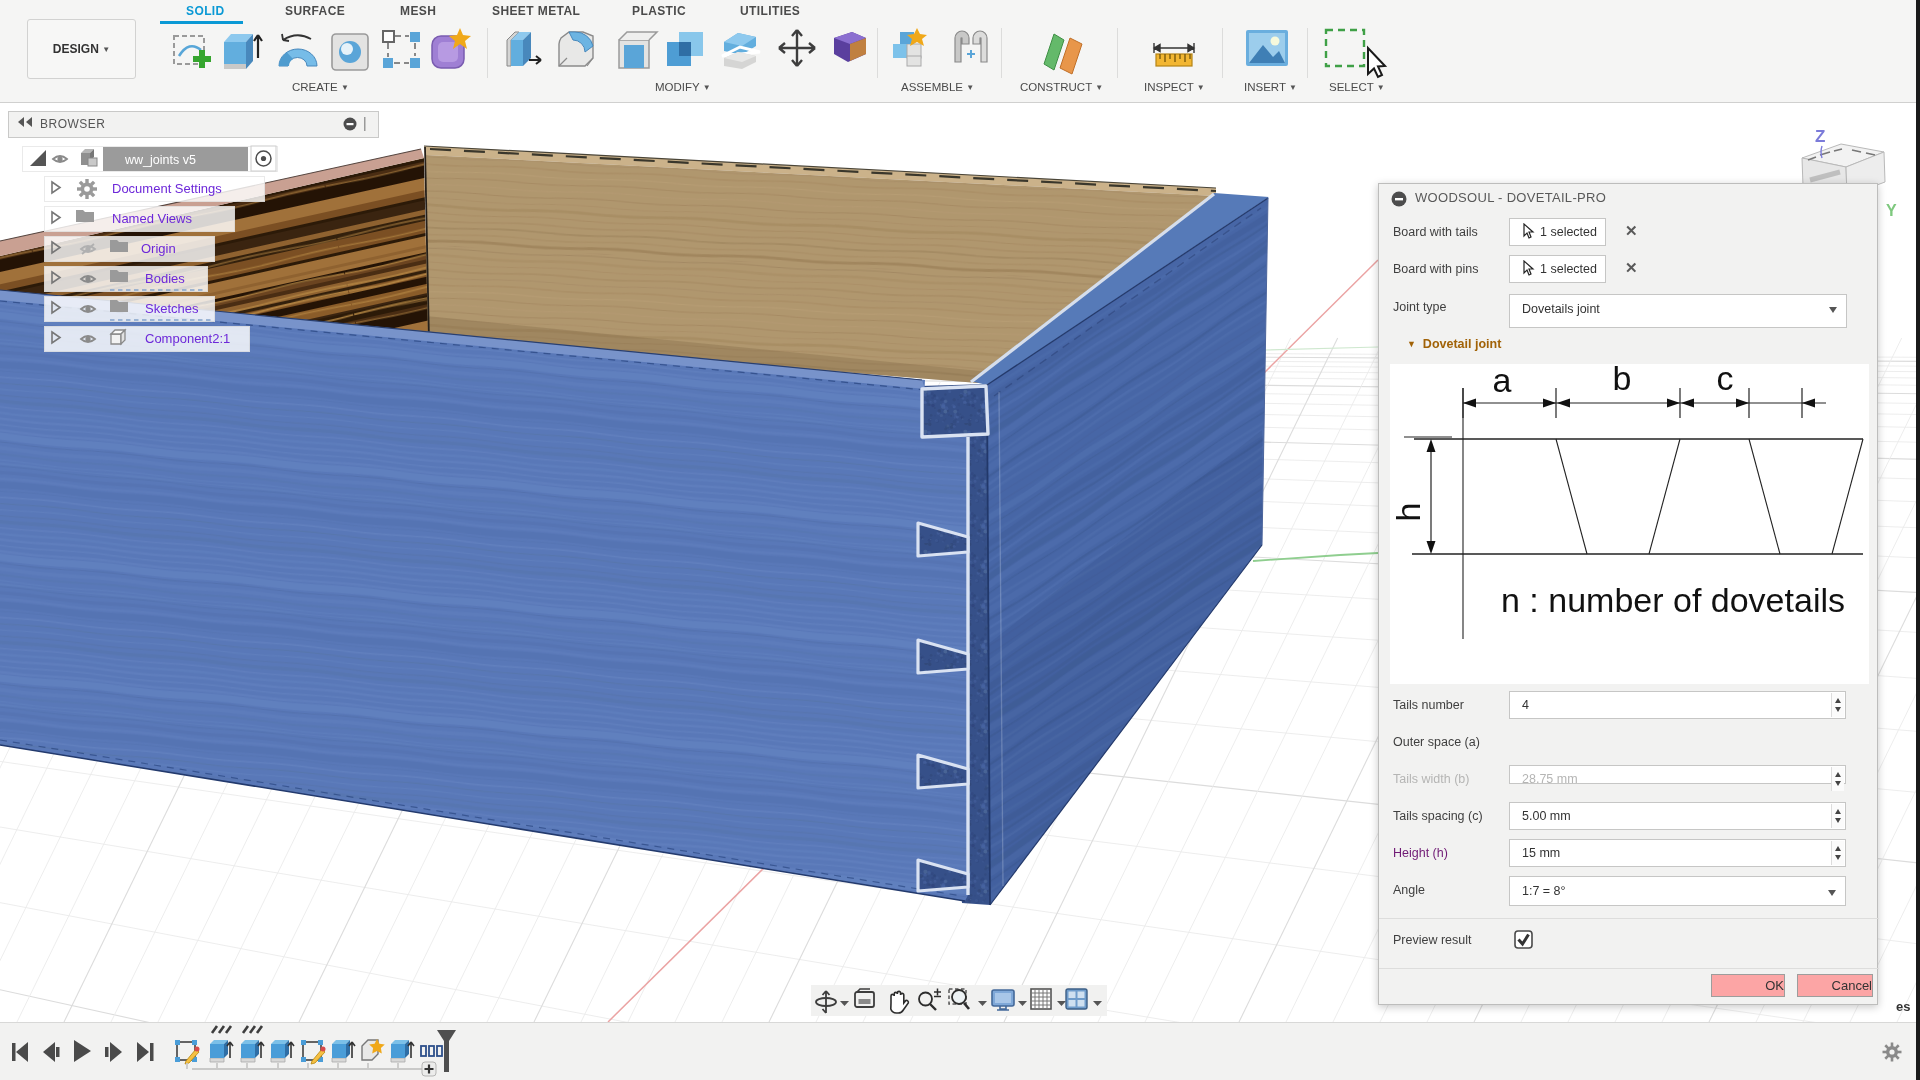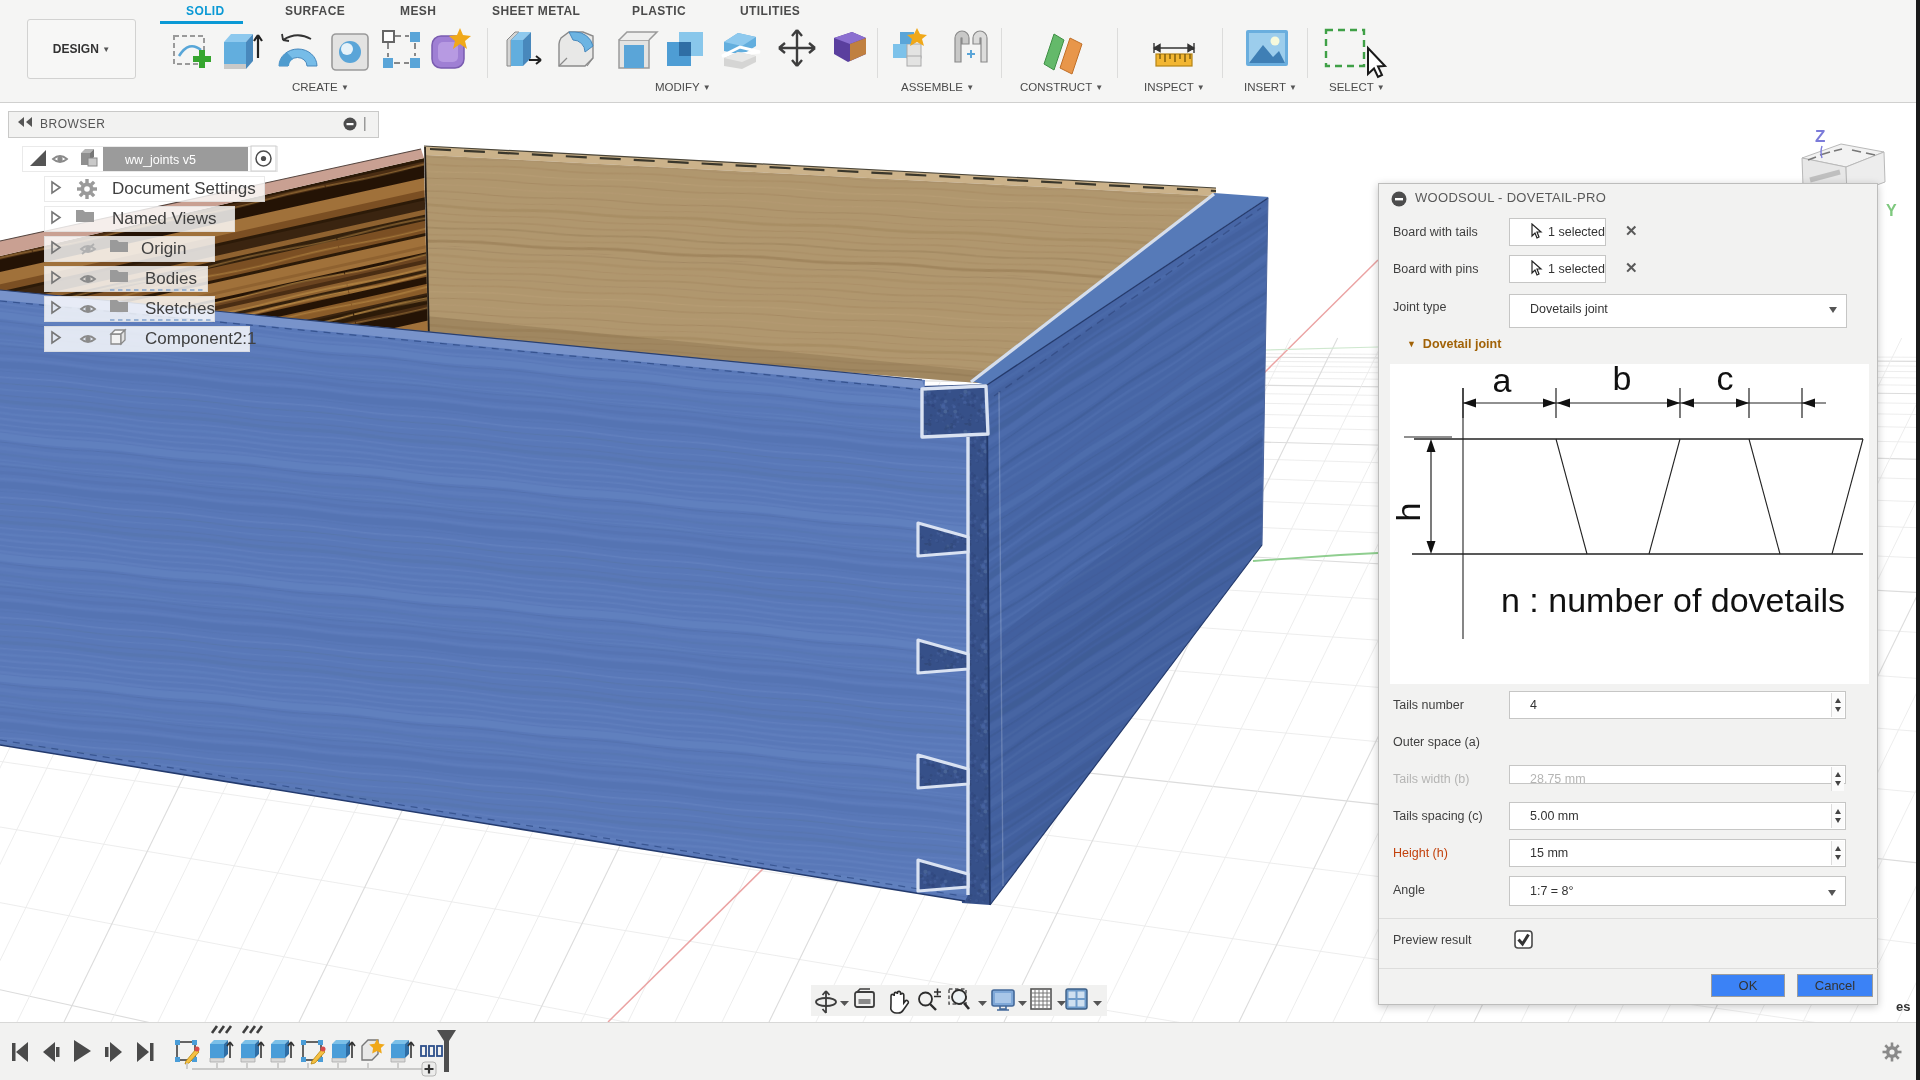--- a/index.html
+++ b/index.html
@@ -9,31 +9,31 @@
 .tab{position:absolute;top:4px;font-size:12px;font-weight:bold;color:#4b4b4b;letter-spacing:.4px}
 .tabactive{color:#0a99d5}
 #tabline{position:absolute;left:160px;top:21px;width:83px;height:3px;background:#0a99d5}
 #designbtn{position:absolute;left:27px;top:19px;width:109px;height:60px;border:1px solid #d2d2d1;border-radius:3px;background:#f7f7f6;color:#333;font-size:12px;font-weight:bold;text-align:center;line-height:58px}
 .glabel{position:absolute;top:81px;font-size:11.5px;color:#4a4a4a;white-space:nowrap}
 .gsep{position:absolute;top:28px;height:50px;width:1px;background:#dcdcdb}
 .car{font-size:8px;color:#555;vertical-align:1px}
 
 #bheader{position:absolute;left:8px;top:111px;width:371px;height:27px;background:#f2f2f1;border:1px solid #c9c9c8;color:#555;font-size:12px;letter-spacing:.5px;line-height:25px}
 .brow{position:absolute;background:rgba(255,255,255,.82);border:1px solid rgba(195,195,195,.35);height:26px}
-.btext{position:absolute;font-size:17px;color:#404040;line-height:26px;white-space:nowrap}
+.btext{position:absolute;font-size:13px;color:#6d28d9;line-height:26px;white-space:nowrap}
 
 #dlg{position:absolute;left:1378px;top:183px;width:500px;height:822px;background:#f2f2f1;border:1px solid #bdbdbc;box-shadow:0 2px 8px rgba(0,0,0,.22)}
 #dlg .lab{position:absolute;left:14px;font-size:12.5px;color:#3f3f3f}
-#dlg .field{position:absolute;left:130px;background:#fff;border:1px solid #c6c6c5;font-size:12.5px;color:#333;line-height:26px;padding-left:20px}
+#dlg .field{position:absolute;left:130px;background:#fff;border:1px solid #c6c6c5;font-size:12.5px;color:#333;line-height:26px;padding-left:12px}
 .spin{position:absolute;right:1px;top:1px;width:13px;height:24px;border-left:1px solid #dcdcdc;background:#fbfbfb}
 .spin:before{content:"";position:absolute;left:3px;top:5px;border-left:3.5px solid transparent;border-right:3.5px solid transparent;border-bottom:5px solid #444}
 .spin:after{content:"";position:absolute;left:3px;bottom:5px;border-left:3.5px solid transparent;border-right:3.5px solid transparent;border-top:5px solid #444}
 .ddcar{position:absolute;right:9px;top:12px;border-left:4.5px solid transparent;border-right:4.5px solid transparent;border-top:6px solid #555}
 .xbtn{position:absolute;font-size:15px;font-weight:bold;color:#595959}
-.btn{position:absolute;height:23px;background:#3b82f6;border:1px solid #9d9d9c;font-size:13px;color:#333;text-align:center;line-height:21px}
+.btn{position:absolute;height:23px;background:#fca5a5;border:1px solid #9d9d9c;font-size:13px;color:#333;text-align:right;line-height:21px}
 .hsep{position:absolute;left:0;width:500px;height:1px;background:#dddddc}
 
 #bottombar{position:absolute;left:0;top:1022px;width:1920px;height:58px;background:#f2f2f1;border-top:1px solid #d8d8d7}
 #navbar{position:absolute;left:811px;top:985px;width:296px;height:31px;background:#f1f1f0}
 #rightstrip{position:absolute;left:1916px;top:0;width:4px;height:1080px;background:#1a1a1a}
 </style></head>
 <body>
 <div id="page">
 <svg class="abs" style="left:0;top:103px" width="1920" height="919" shape-rendering="auto">
       <rect width="1920" height="919" fill="#ffffff"></rect>
@@ -826,21 +826,21 @@
         <line x1="473" y1="75" x2="442" y2="190" stroke="#222" stroke-width="1.1"></line>
         <text x="283" y="248" font-size="34" fill="#111" text-anchor="middle">n : number of dovetails</text>
       </svg>
       <div class="lab" style="top:514px;color:#3f3f3f">Tails number</div>
       <div class="field" style="top:507px;width:337px;height:28px;color:#333">4<div class="spin"></div></div>
       <div class="lab" style="top:551px;color:#3f3f3f">Outer space (a)</div>
       <div class="lab" style="top:588px;color:#b5b5b4">Tails width (b)</div>
       <div class="field" style="top:581px;width:337px;height:19px;color:#b5b5b4">28.75 mm<div class="spin"></div></div>
       <div class="lab" style="top:625px;color:#3f3f3f">Tails spacing (c)</div>
       <div class="field" style="top:618px;width:337px;height:28px;color:#333">5.00 mm<div class="spin"></div></div>
-      <div class="lab" style="top:662px;color:#c2410c">Height (h)</div>
+      <div class="lab" style="top:662px;color:#701a75">Height (h)</div>
       <div class="field" style="top:655px;width:337px;height:28px;color:#333">15 mm<div class="spin"></div></div>
       <div class="lab" style="top:699px">Angle</div>
       <div class="field" style="top:692px;width:337px;height:30px;line-height:28px">1:7 = 8°<div class="ddcar" style="top:13px"></div></div>
       <div class="hsep" style="top:734px"></div>
       <div class="lab" style="top:749px">Preview result</div>
       <svg class="abs" style="left:135px;top:746px" width="20" height="20">
         <rect x="1" y="1" width="17" height="17" rx="3" fill="#fff" stroke="#4a4a4a" stroke-width="1.6"></rect>
         <path d="M4.5 9.5 l4 4.5 L14.5 4.5" fill="none" stroke="#333" stroke-width="3"></path>
       </svg>
       <div class="hsep" style="top:784px"></div>

